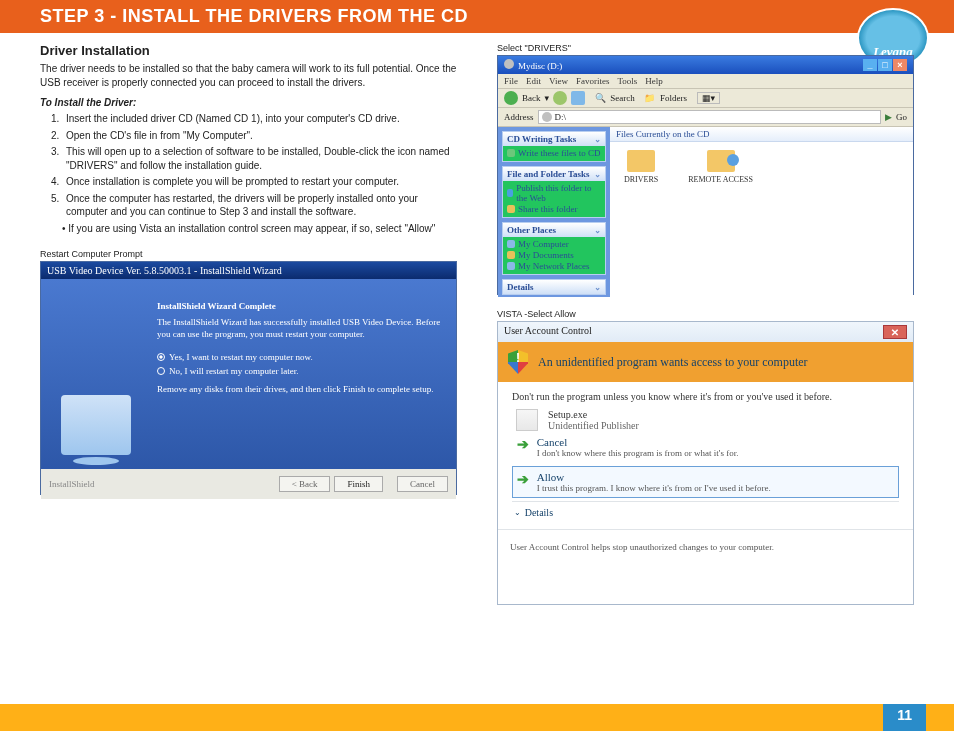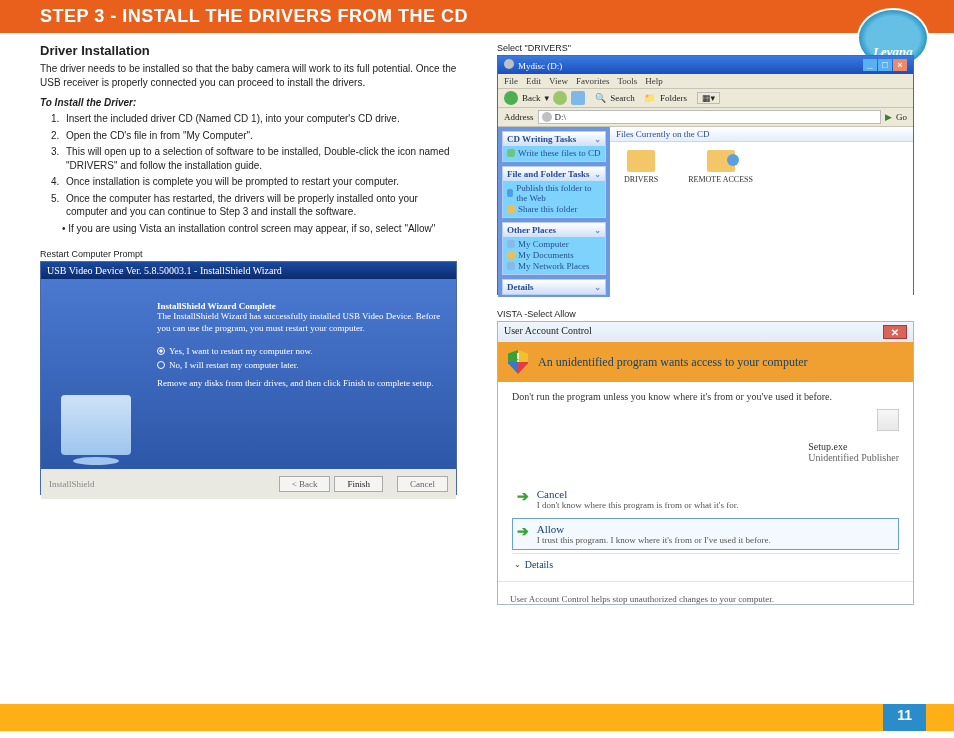--- a/index.html
+++ b/index.html
@@ -19,21 +19,21 @@
   .caption { font: 9px Arial; margin: 14px 0 2px 0; }
   .shot { border: 1px solid #4a6aa0; background: #fff; position: relative; }
   
   .is { height: 234px; }
   .is-title { background: linear-gradient(#1b4aa0,#0b2b6e); color:#fff; font: 10px Tahoma; padding:3px 6px; }
   .is-body { display:flex; height: 190px; background: linear-gradient(#4a79d0,#2d57a8); }
   .is-left { width: 110px; display:flex; align-items:flex-end; justify-content:center; padding-bottom:14px; }
   .pc-icon { width:70px; height:60px; background: linear-gradient(#cfe2f7,#9ec6ee); border-radius:4px; position:relative; }
   .pc-icon::after{content:'';position:absolute;left:12px;bottom:-10px;width:46px;height:8px;background:#9ec6ee;border-radius:50%;}
   .is-right { flex:1; padding: 22px 12px 8px 6px; color:#fff; font: 9px Tahoma; }
-  .is-right .t1 { font-weight:bold; }
+  .is-right .t1 { font-weight:bold; margin-bottom:6px; }
   .is-right .t2 { margin-bottom:12px; line-height:1.3; }
   .radio-row { display:flex; align-items:center; gap:4px; margin-bottom:4px; }
   .radio { width:8px; height:8px; border:1px solid #fff; border-radius:50%; display:inline-block; }
   .radio.on { background: radial-gradient(#fff 35%, transparent 40%); }
   .is-bottom { height:30px; background:#e9e9e2; display:flex; align-items:center; justify-content:space-between; padding:0 8px; font:9px Tahoma; color:#888;}
   .is-bottom .btns { display:flex; gap:4px; }
   .btn { border:1px solid #aaa; background:#f4f4f0; color:#666; padding:2px 12px; font:9px Tahoma; }
   .btn.primary { color:#222; }
   
   .ex { height: 240px; font:9px Tahoma; }
@@ -42,21 +42,21 @@
   .winbtns span.min{background:#59b0f0;} .winbtns span.max{background:#59b0f0;}
   .ex-menu { background:#ece9d8; padding:2px 6px; color:#3a3a3a; border-bottom:1px solid #c8c4b4; }
   .ex-menu span{margin-right:8px;}
   .ex-tool { background:#ece9d8; padding:2px 6px; display:flex; gap:4px; align-items:center; border-bottom:1px solid #c8c4b4; }
   .ex-tool .ico{width:14px;height:14px;border-radius:50%;background:#4caf50;}
   .ex-addr { background:#ece9d8; padding:2px 6px; display:flex; align-items:center; gap:4px; border-bottom:1px solid #c8c4b4; }
   .addr-field{flex:1;border:1px solid #bbb;background:#fff;padding:1px 3px;display:flex;align-items:center;gap:3px;}
   .addr-field .cd{width:10px;height:10px;border-radius:50%;background:#c0c0c0;}
   .ex-body{display:flex;height:170px;}
   .ex-side{width:112px;background:#6d97e0;padding:4px;}
-  .panel{background:#7dd3fc;border:1px solid #b8cef0;margin-bottom:4px;}
+  .panel{background:#22c55e;border:1px solid #b8cef0;margin-bottom:4px;}
   .panel-h{background:linear-gradient(#fff,#cfe0f7);padding:2px 4px;font-weight:bold;color:#2a4d95;display:flex;justify-content:space-between;align-items:center;}
   .panel-h .chev{font-size:8px;color:#698dcb;}
   .panel-b{padding:2px 4px;color:#2a4d95;}
   .panel-b div{display:flex;gap:3px;align-items:center;margin-bottom:1px;}
   .bullet{width:8px;height:8px;background:#6bc77b;border-radius:2px;}
   .ex-main{flex:1;background:#fff;}
   .ex-mh{background:linear-gradient(#fff,#e5eefb);border-bottom:1px solid #c9d8ee;padding:2px 6px;font-weight:normal;color:#2a4d95;}
   .ex-files{display:flex;gap:30px;padding:8px 14px;}
   .file{display:flex;flex-direction:column;align-items:center;font:8px Tahoma;color:#333;}
   .folder-i{width:28px;height:22px;background:#f3c767;border-radius:2px;margin-bottom:3px;position:relative;}
@@ -64,21 +64,21 @@
   
   .uac { height: 284px; border:1px solid #a8b8cc; }
   .uac-title{background:linear-gradient(#f0f6fc,#e1ebf6);padding:3px 6px;display:flex;justify-content:space-between;font:10px 'Segoe UI',Tahoma;}
   .uac-title .close{width:24px;height:14px;background:#d9645a;color:#fff;text-align:center;font:bold 10px/13px Arial;border:1px solid #a8383a;}
   .uac-banner{background:#f0a030;display:flex;align-items:center;gap:10px;padding:8px 10px;}
   .shield{width:20px;height:24px;background:conic-gradient(#f3c02a 0 25%,#e04040 0 50%,#3a78d0 0 75%,#3aa03a 0);clip-path:polygon(50% 0,100% 15%,100% 55%,50% 100%,0 55%,0 15%);position:relative;}
   .shield::after{content:'!';position:absolute;left:0;right:0;top:1px;text-align:center;font:bold 12px Arial;color:#fff;}
   .uac-banner-text{color:#15426a;font:12px 'Segoe UI',Tahoma;}
   .uac-body{padding:8px 14px 6px 14px;font:10px 'Segoe UI',Tahoma;color:#333;}
   .uac-body .warn{margin-bottom:6px;line-height:1.3;}
-  .prog-row{display:flex;gap:10px;align-items:flex-end;margin-bottom:20px;padding-left:4px;flex-direction:column;}
+  .prog-row{display:flex;gap:10px;align-items:flex-start;margin-bottom:0;padding-left:4px;}
   .prog-icon{width:22px;height:22px;border:1px solid #ccc;background:linear-gradient(#f6f6f6,#e8e8e8);}
   .opt{border:1px solid transparent;padding:4px 6px 4px 4px;margin-bottom:3px;display:flex;gap:8px;align-items:flex-start;}
   .opt.sel{border:1px solid #6aa0d8;background:#f3f9ff;}
   .arrow{color:#3aa03a;font:bold 14px Arial;line-height:1;margin-top:1px;}
   .opt .oh{color:#15426a;font-size:11px;}
   .opt .od{color:#555;font-size:9px;}
   .details{border-top:1px solid #e0e4e8;padding:5px 2px;color:#15426a;display:flex;align-items:center;gap:4px;}
   .details .dchev{font-size:8px;}
   .uac-foot{border-top:1px solid #e0e4e8;padding:12px 12px;color:#555;font:9px 'Segoe UI',Tahoma;}
   .footer-bar{position:absolute;left:0;right:0;bottom:7px;height:27px;background:#ffb017;}

